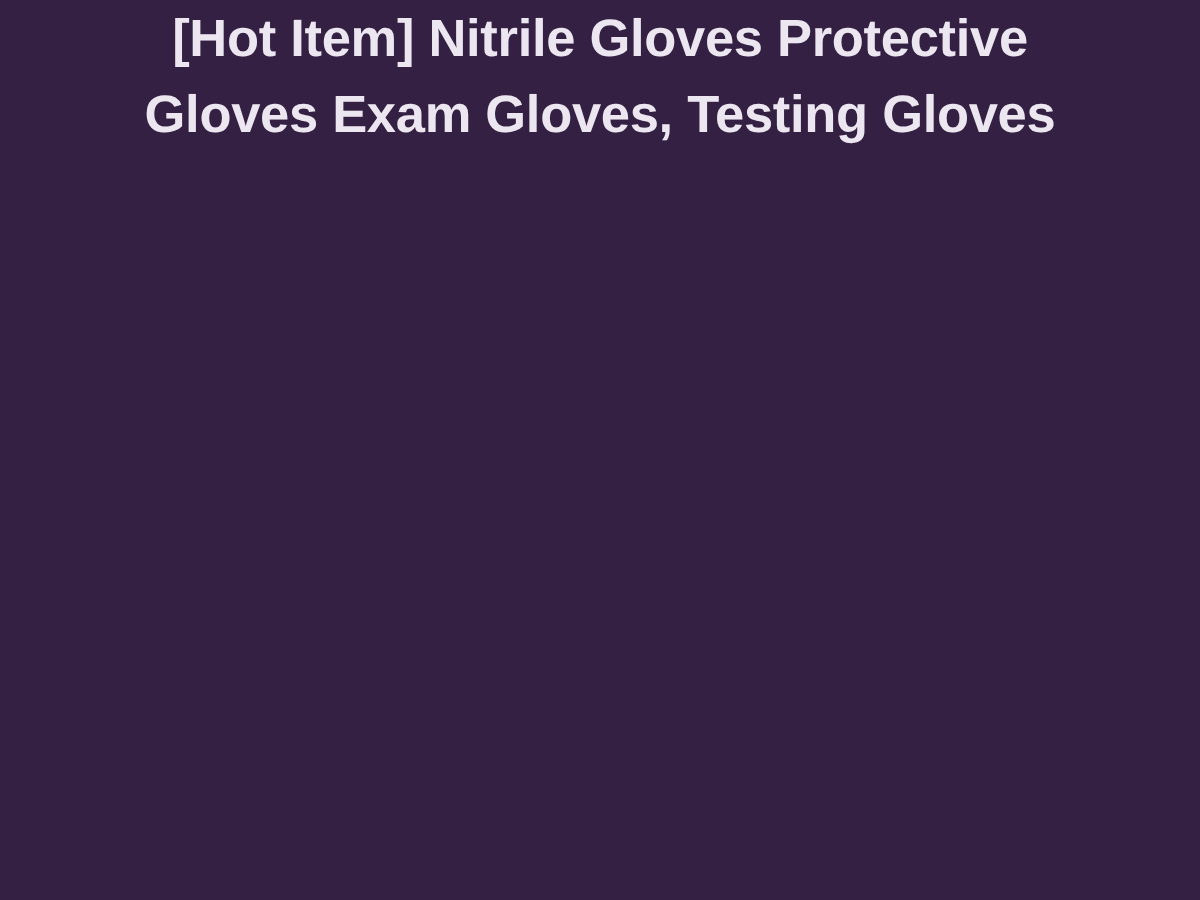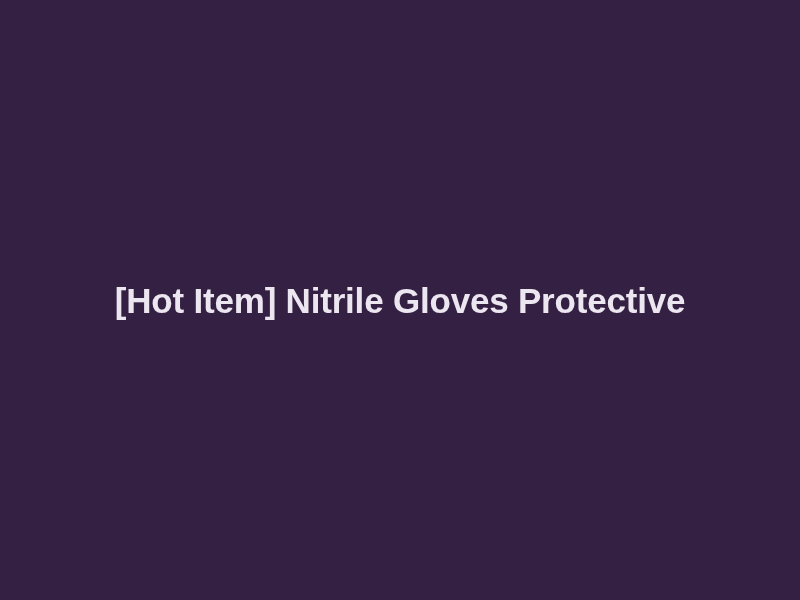--- a/index.html
+++ b/index.html
@@ -14,21 +14,21 @@
     overflow: hidden;
     font-family: "Liberation Sans", "DejaVu Sans", sans-serif;
   }
 
   #title-card {
     position: relative;
     width: 800px;
     height: 600px;
     box-sizing: border-box;
     display: flex;
-    align-items: center;
+    align-items: flex-start;
     justify-content: center;
     background: #342042;
     -webkit-font-smoothing: antialiased;
   }
 
   #title-block {
     width: 700px;
     text-align: center;
     padding: 0 10px;
     box-sizing: border-box;
@@ -45,14 +45,15 @@
     white-space: nowrap;
     text-align: center;
   }
 </style>
 </head>
 <body>
 
 <div id="title-card">
   <div id="title-block">
     <span class="title-line">[Hot Item] Nitrile Gloves Protective</span>
+    <span class="title-line">Gloves Exam Gloves, Testing Gloves</span>
   </div>
 </div>
 
 </body></html>

